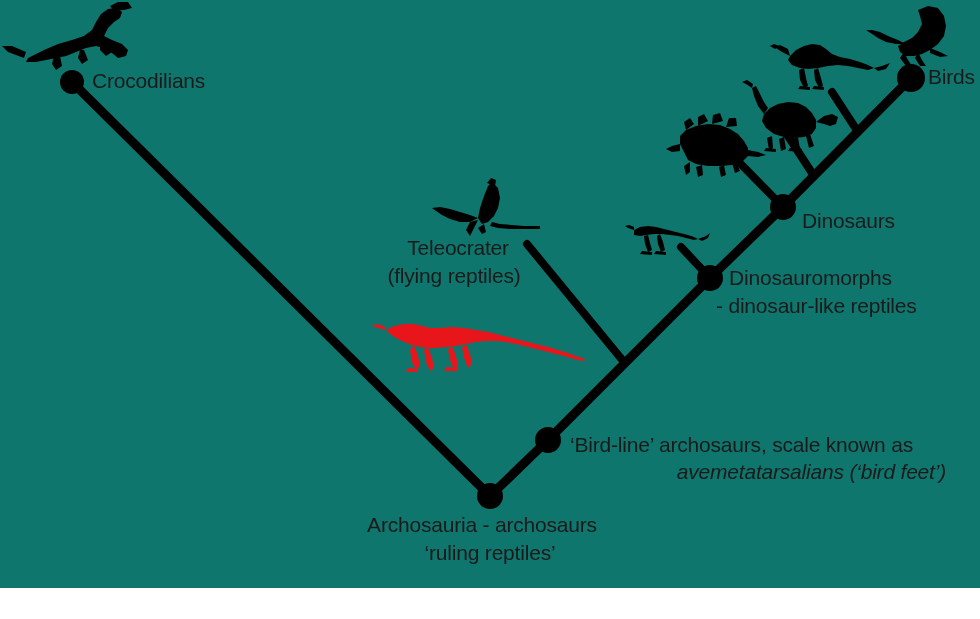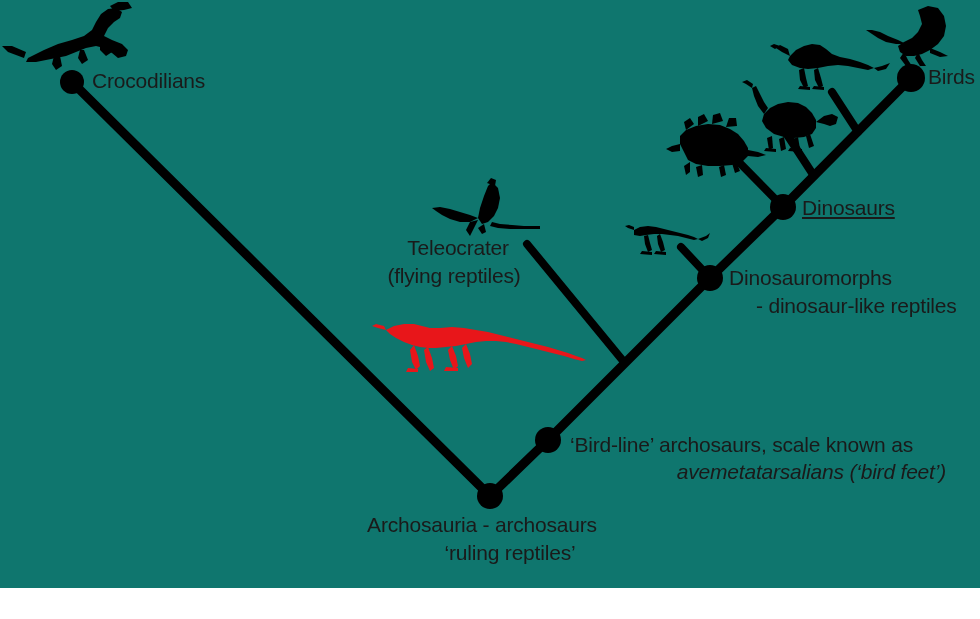--- a/index.html
+++ b/index.html
@@ -188,37 +188,37 @@
       <path d="M918 52 L922 60 L926 66 L920 66 L915 58 Z"></path>
       <path d="M930 48 L940 52 L948 56 L940 57 L930 53 Z"></path>
     </g>
 
   </svg>
 
   <div class="lbl" style="left:92px; top:68px;">Crocodilians</div>
 
   <div class="lbl" style="left:928px; top:64px;">Birds</div>
 
-  <div class="lbl" style="left:802px; top:195px;text-decoration:underline;">Dinosaurs</div>
+  <div class="lbl" style="left:802px; top:208px;">Dinosaurs</div>
 
   <div>
     <div class="lbl" style="left:729px; top:265px;">Dinosauromorphs</div>
-    <div class="lbl" style="left:716px; top:293px;margin-left:40px;">- dinosaur-like reptiles</div>
+    <div class="lbl" style="left:716px; top:293px;">- dinosaur-like reptiles</div>
   </div>
 
   <div>
     <div class="lbl center" style="left:388px; top:235px; width:140px;">Teleocrater</div>
     <div class="lbl center" style="left:366px; top:263px; width:176px;">(flying reptiles)</div>
   </div>
 
 
   <div>
     <div class="lbl" style="left:570px; top:432px;">‘Bird-line’ archosaurs, scale known as</div>
     <div class="lbl right" style="left:570px; top:459px; width:376px;">avemetatarsalians (‘bird feet’)</div>
   </div>
 
   <div>
     <div class="lbl center" style="left:332px; top:512px; width:300px;">Archosauria - archosaurs</div>
-    <div class="lbl center" style="left:360px; top:540px; width:300px;">‘ruling reptiles’</div>
+    <div class="lbl center" style="left:340px; top:540px; width:300px;">‘ruling reptiles’</div>
   </div>
 
 
 </div>
 
 </body></html>

